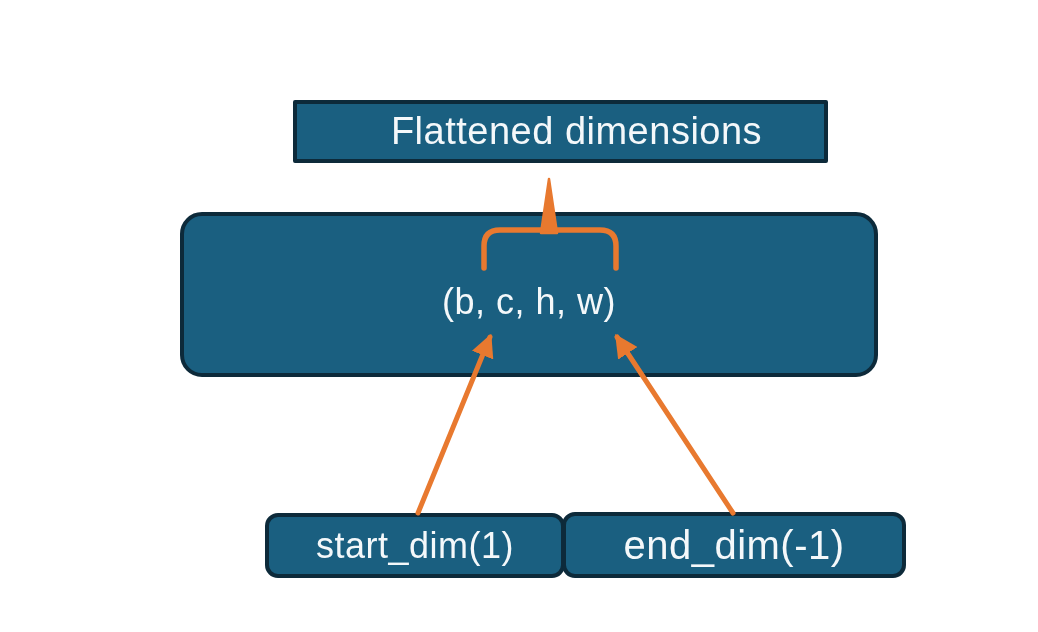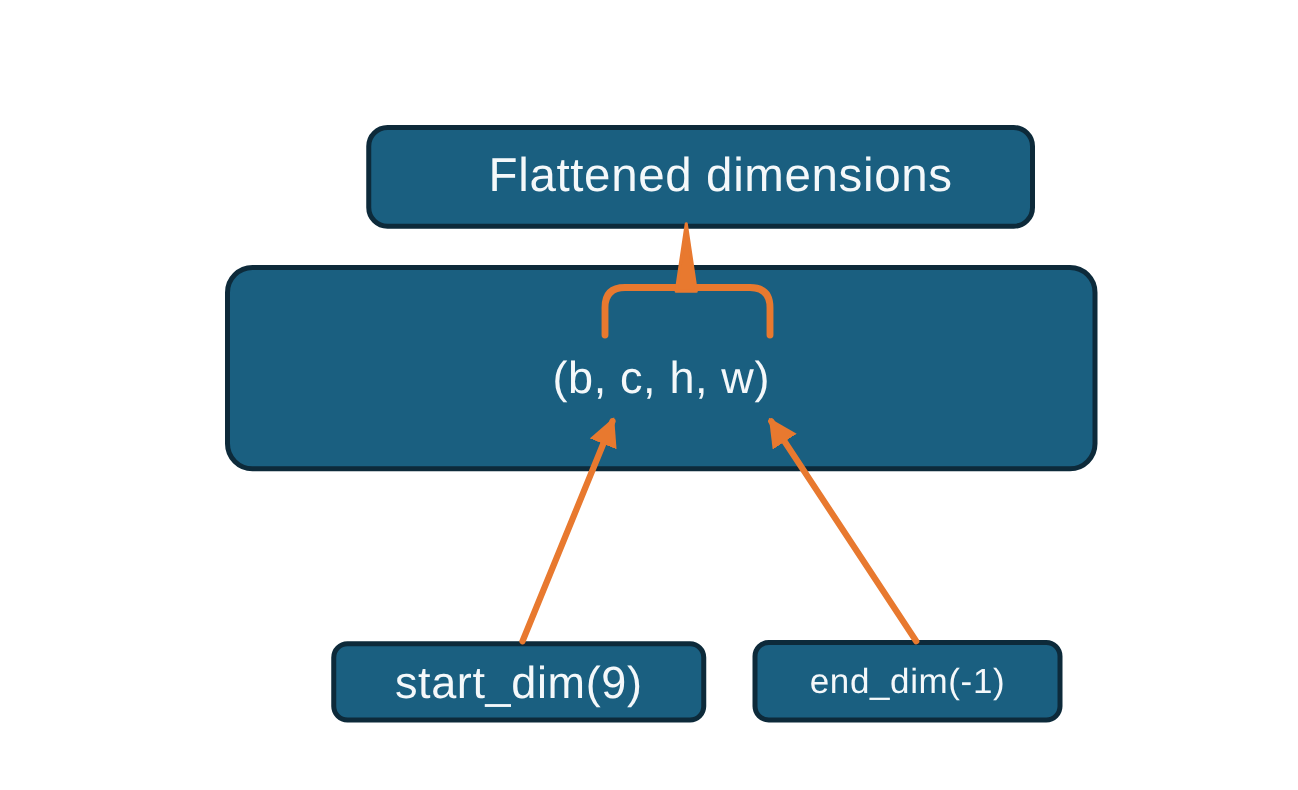--- a/index.html
+++ b/index.html
@@ -24,43 +24,43 @@
     align-items: center;
     justify-content: center;
     color: var(--text, #F4F8FA);
   }
   .node .label {
     white-space: nowrap;
     letter-spacing: 0.5px;
   }
   .top-box {
     left: 293px; top: 100px;
-    width: 535px; height: 83px;
-    border-radius: 17px;
+    width: 535px; height: 63px;
+    border-radius: 2px;
     font-size: 38px;
     padding-left: 32px;
   }
   .main-box {
     left: 180px; top: 212px;
     width: 698px; height: 165px;
     border-radius: 22px;
     font-size: 36px;
   }
   .main-box .label { padding-top: 14px; }
   .start-box {
     left: 265px; top: 513px;
     width: 300px; height: 65px;
     border-radius: 13px;
     font-size: 36px;
   }
   .end-box {
-    left: 602px; top: 512px;
-    width: 248px; height: 66px;
+    left: 562px; top: 512px;
+    width: 344px; height: 66px;
     border-radius: 13px;
-    font-size: 28px;
+    font-size: 40px;
   }
   .overlay {
     position: absolute;
     left: 0; top: 0;
     width: 1038px;
     height: 632px;
     pointer-events: none;
   }
   .connector-stroke {
     stroke: var(--connector, #E8792F);
@@ -84,21 +84,21 @@
 
   <div class="node top-box">
     <span class="label">Flattened dimensions</span>
   </div>
 
   <div class="node main-box">
     <span class="label">(b, c, h, w)</span>
   </div>
 
   <div class="node start-box">
-    <span class="label">start_dim(9)</span>
+    <span class="label">start_dim(1)</span>
   </div>
 
   <div class="node end-box">
     <span class="label">end_dim(-1)</span>
   </div>
 
   <svg class="overlay" viewBox="0 0 1038 632" xmlns="http://www.w3.org/2000/svg">
     <defs>
       <marker id="arrowhead" viewBox="0 0 10 10" refX="8.5" refY="5" markerWidth="4.6" markerHeight="4.6" orient="auto-start-reverse">
         <path class="arrow-head" d="M 0 0 L 10 5 L 0 10 z"></path>

